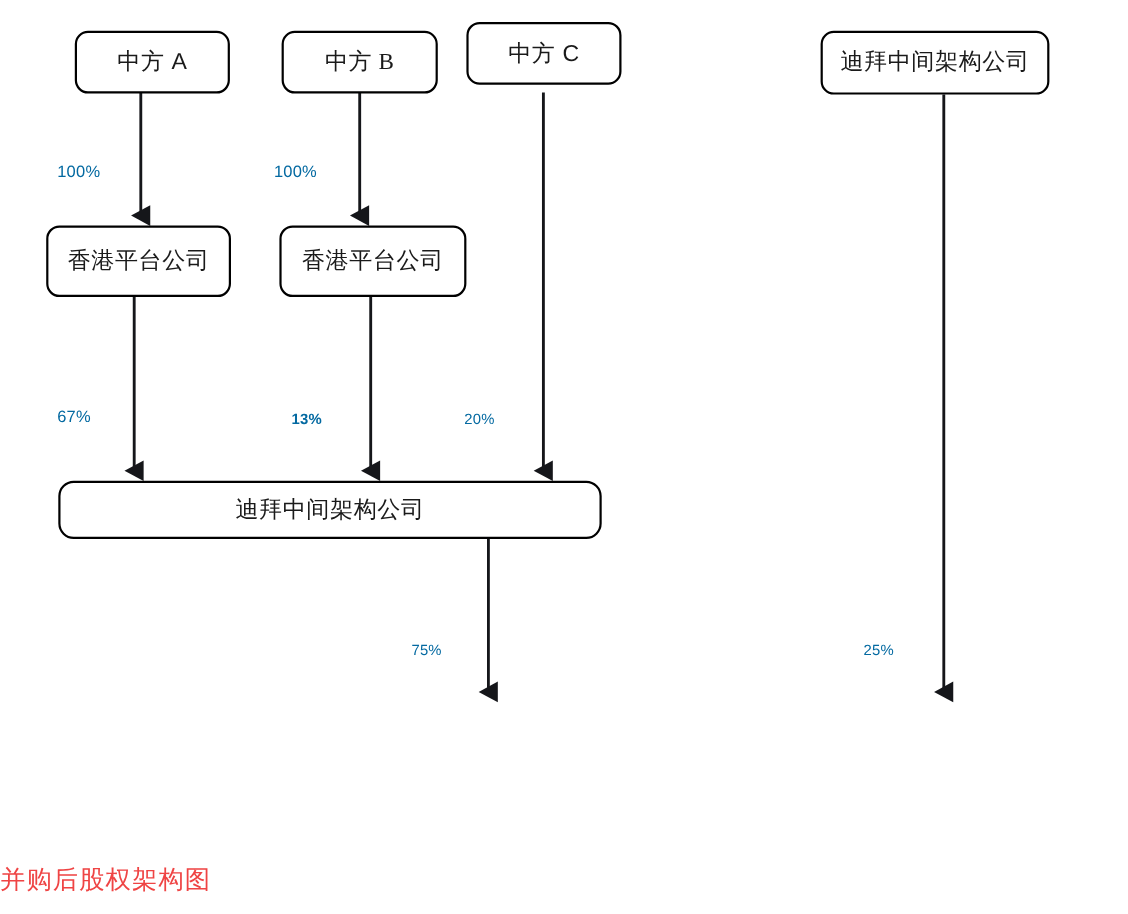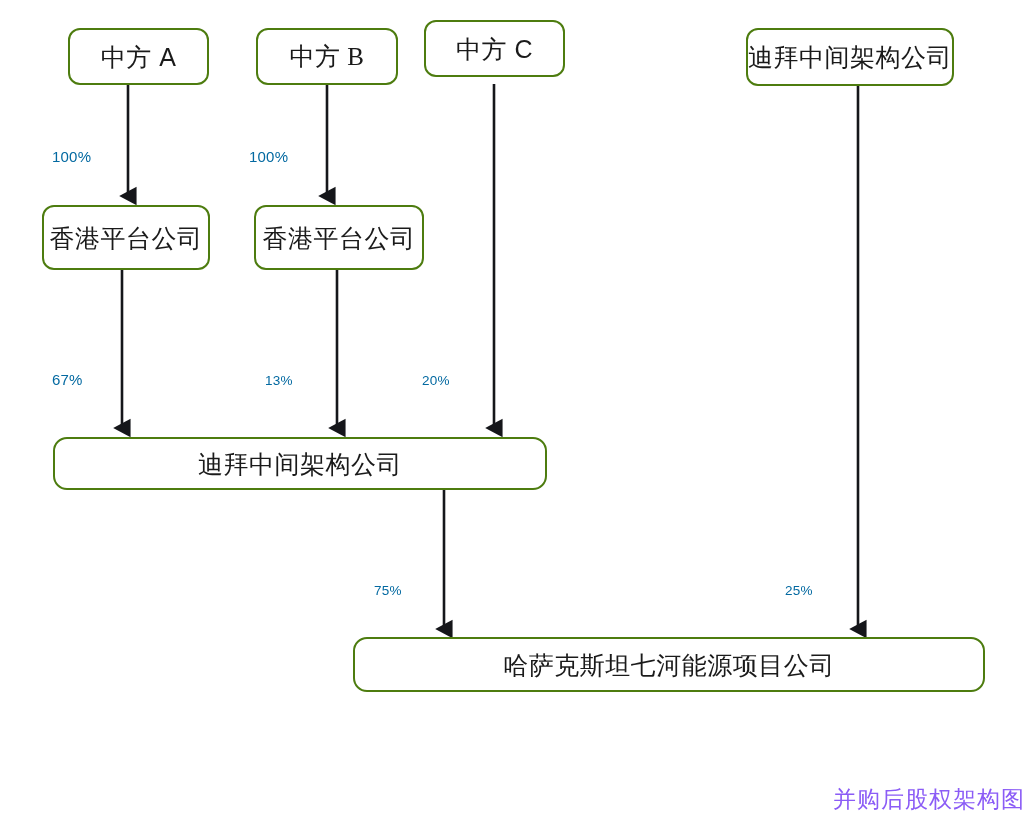--- a/index.html
+++ b/index.html
@@ -21,28 +21,28 @@
   #wires {
     position: absolute;
     left: 0;
     top: 0;
     width: 1025px;
     height: 831px;
   }
   .node {
     position: absolute;
     box-sizing: border-box;
-    border: 2px solid #4d7c0f;
+    border: 2px solid #000000;
     border-radius: 12px;
     background: #ffffff;
     display: flex;
     align-items: center;
     justify-content: center;
     text-align: center;
-    font-size: 25px;
+    font-size: 21px;
     line-height: 1.2;
     letter-spacing: 0.5px;
     color: #1a1a1a;
     z-index: 2;
   }
   .node.wide {
     border-radius: 14px;
   }
   .edge-label {
     position: absolute;
@@ -53,24 +53,24 @@
     letter-spacing: 0.2px;
   }
   .edge-label.small {
     font-size: 13.5px;
   }
   #caption {
     position: absolute;
     left: 0;
     top: 784px;
     width: 1025px;
-    text-align: right;
+    text-align: left;
     font-size: 23px;
     letter-spacing: 1px;
-    color: #8b5cf6;
+    color: #ef4444;
   }
 </style>
 </head>
 <body>
 
 <div id="canvas">
 
   <svg id="wires" viewBox="0 0 1025 831" width="1025" height="831" xmlns="http://www.w3.org/2000/svg">
     <defs>
       <marker id="arrowhead" markerWidth="9" markerHeight="9" refX="4.2" refY="4.2" orient="auto" markerUnits="strokeWidth">
@@ -114,31 +114,28 @@
   </div>
 
   <div class="node" style="left:254px; top:205px; width:170px; height:65px;">
     <span>香港平台公司</span>
   </div>
 
   <div class="node wide" style="left:53px; top:437px; width:494px; height:53px;">
     <span>迪拜中间架构公司</span>
   </div>
 
-  <div class="node wide" style="left:353px; top:637px; width:632px; height:55px;">
-    <span>哈萨克斯坦七河能源项目公司</span>
-  </div>
 
   <div class="edge-label" style="left:52px; top:148px;">100%</div>
 
   <div class="edge-label" style="left:249px; top:148px;">100%</div>
 
   <div class="edge-label" style="left:52px; top:371px;">67%</div>
 
-  <div class="edge-label small" style="left:265px; top:373px;">13%</div>
+  <div class="edge-label small" style="left:265px; top:373px;font-weight:bold;">13%</div>
 
   <div class="edge-label small" style="left:422px; top:373px;">20%</div>
 
   <div class="edge-label small" style="left:374px; top:583px;">75%</div>
 
   <div class="edge-label small" style="left:785px; top:583px;">25%</div>
 
   <div id="caption">并购后股权架构图</div>
 
 </div>

